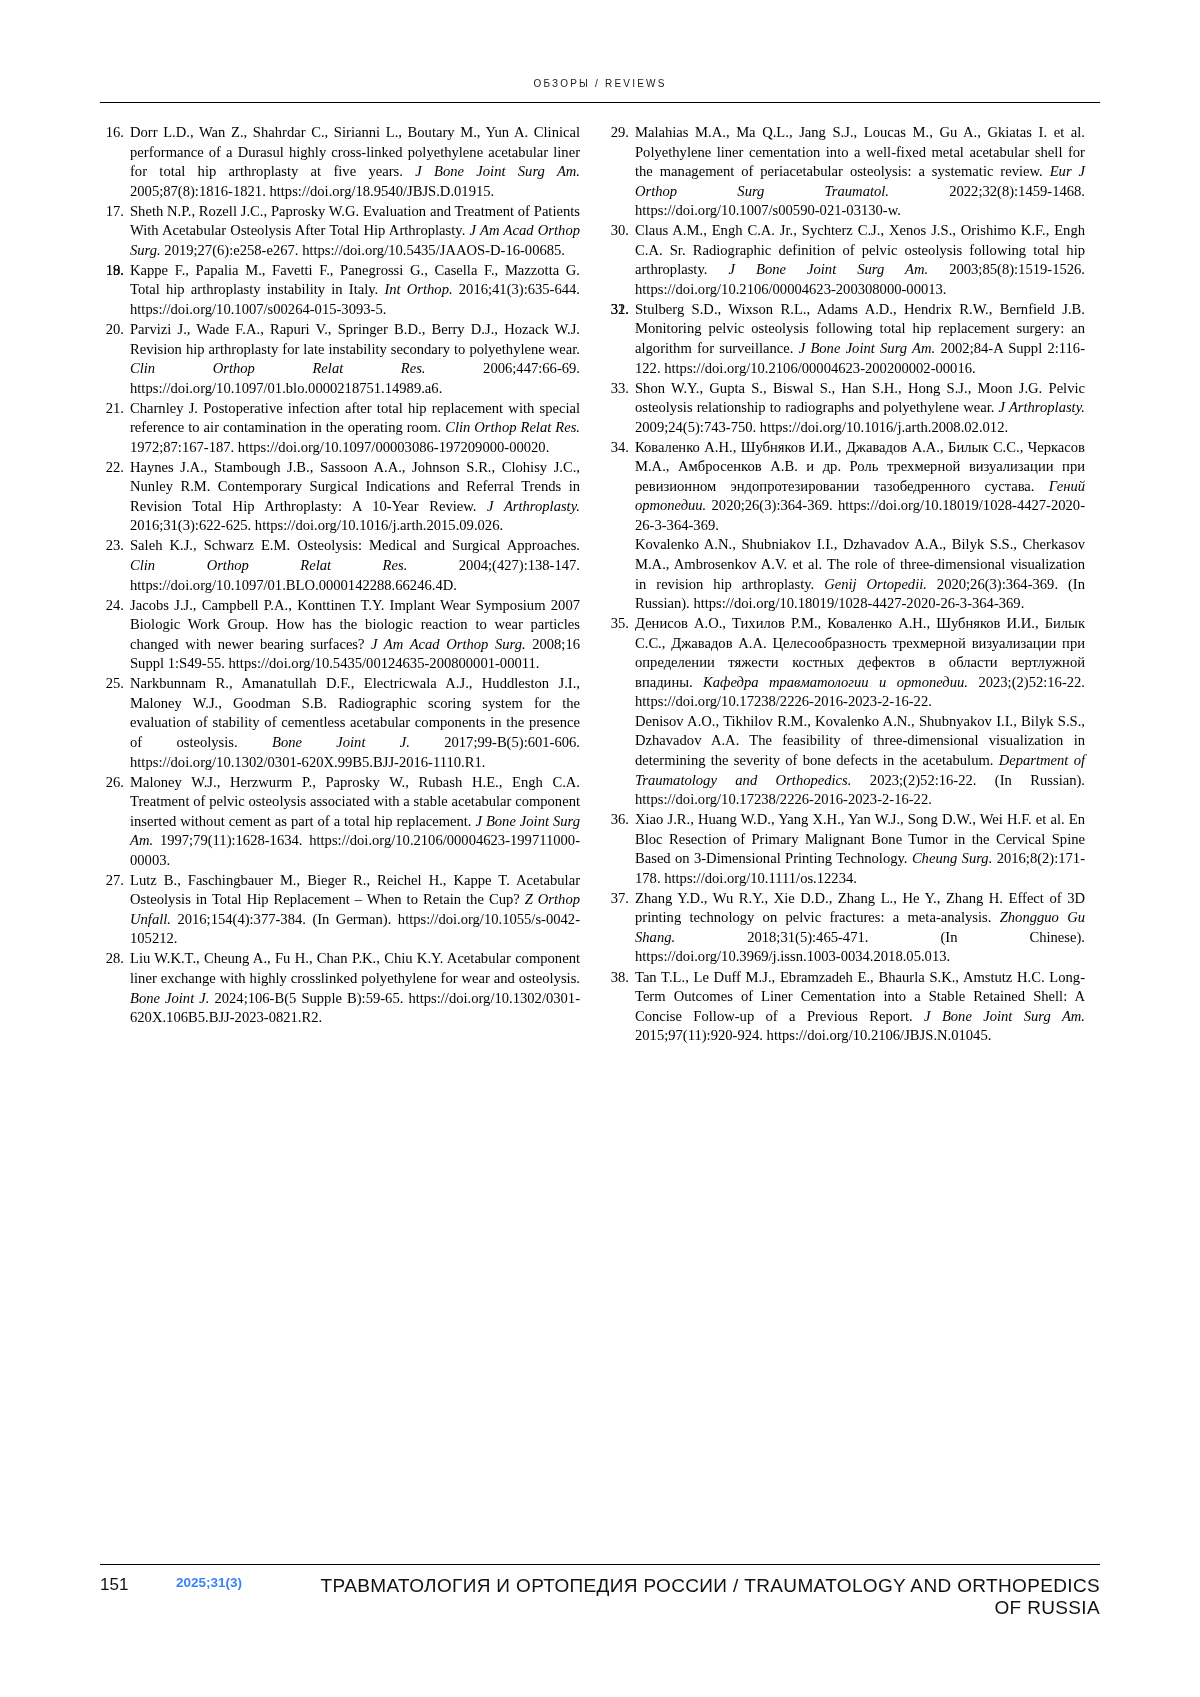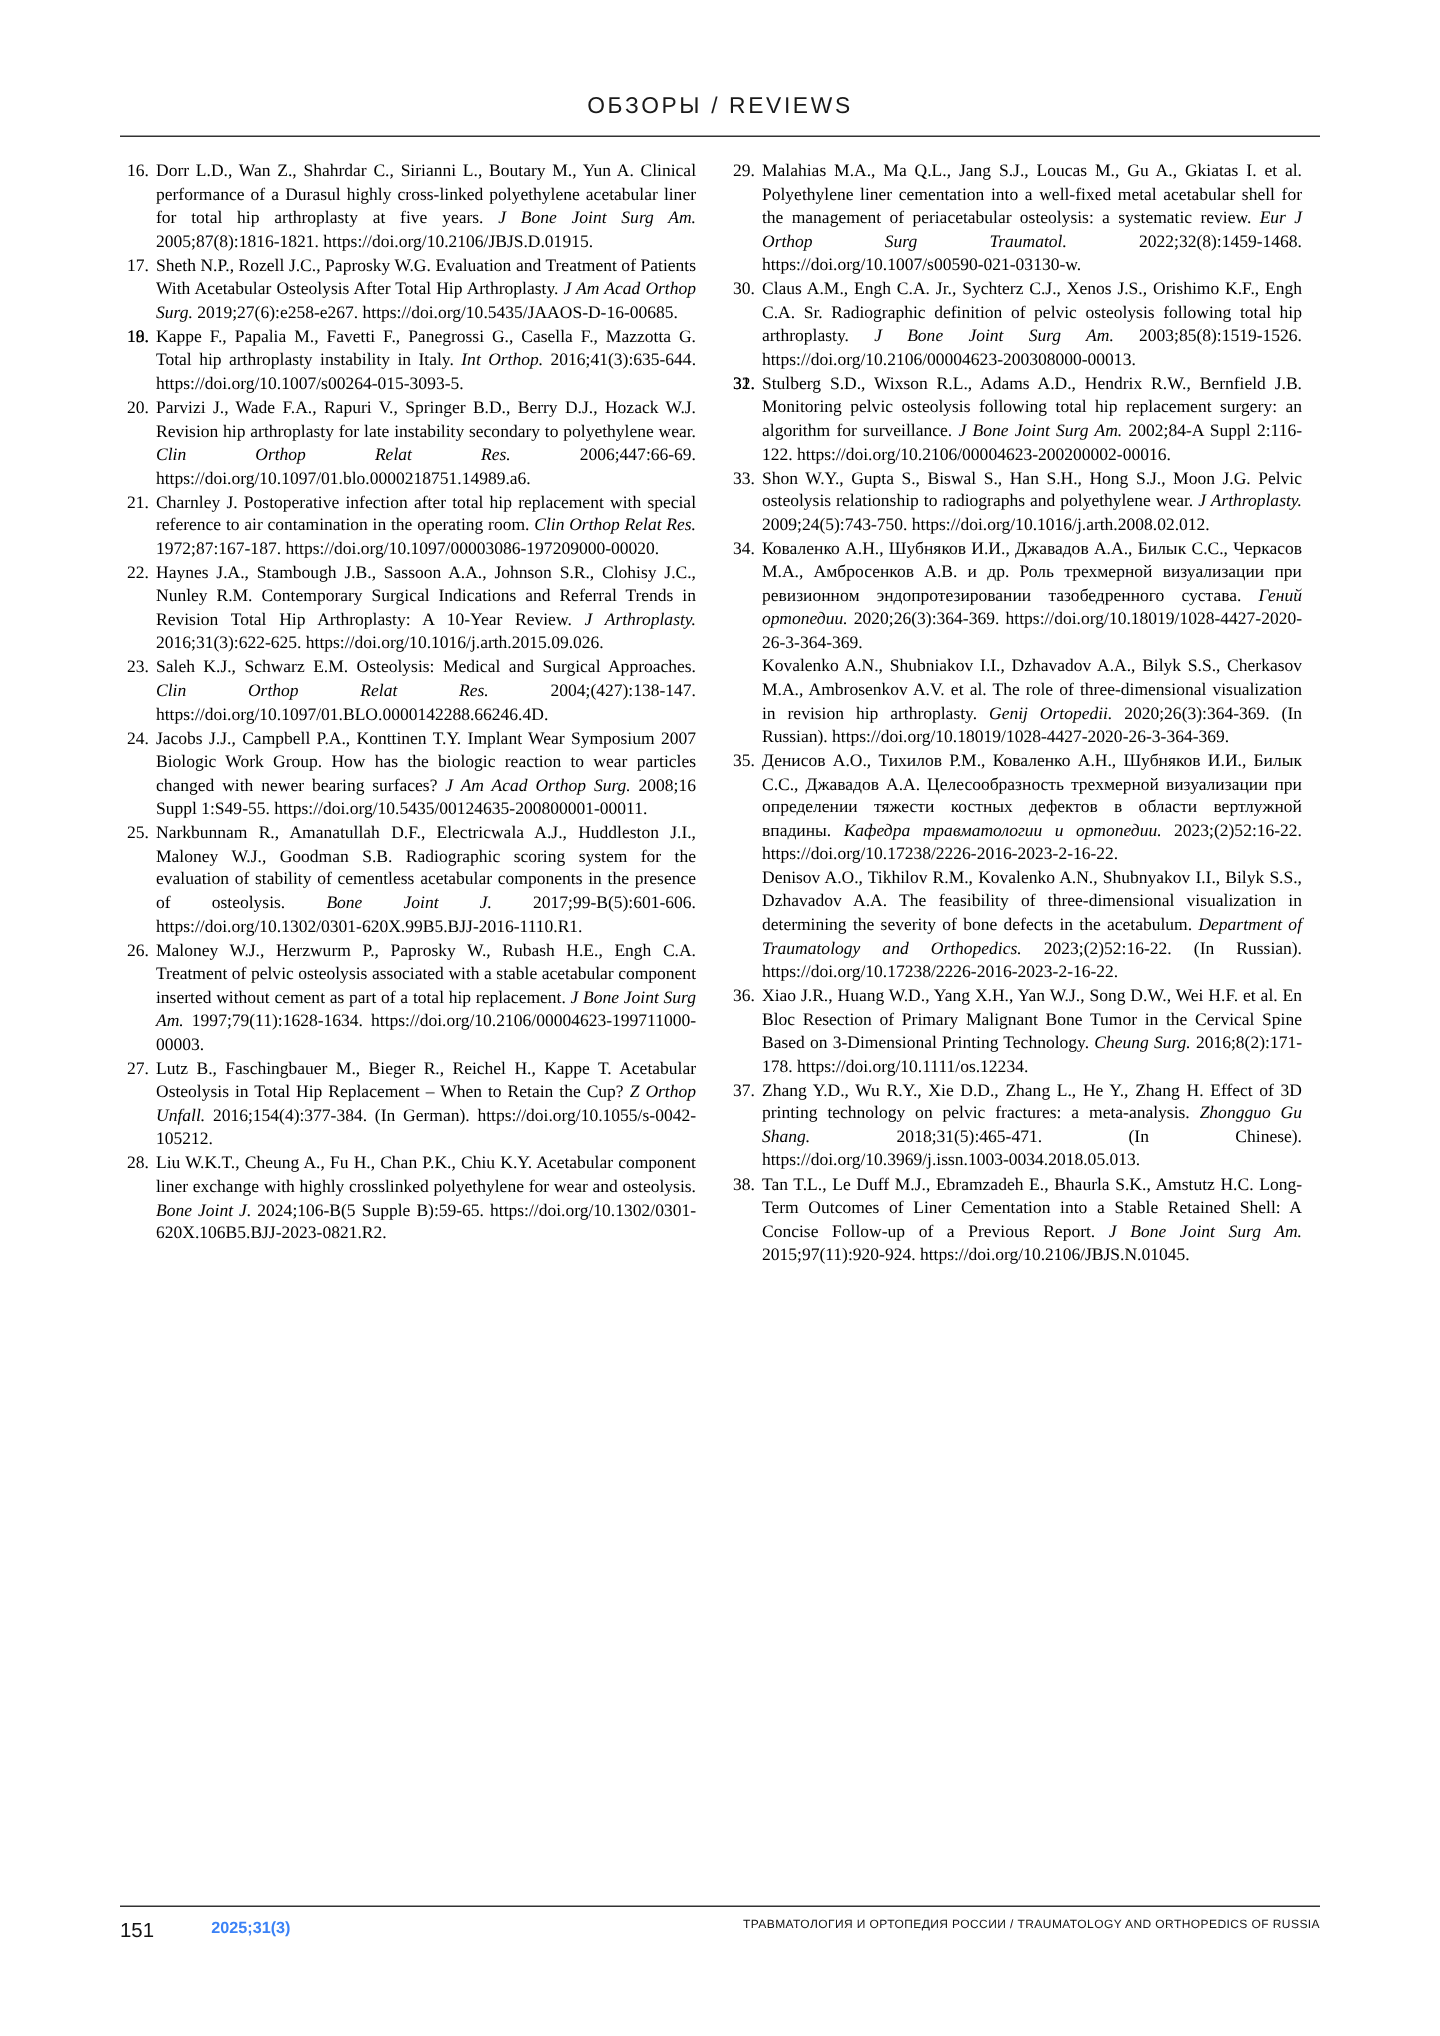--- a/index.html
+++ b/index.html
@@ -17,21 +17,21 @@
   .page {
     position: relative;
     width: 1200px;
     height: 1697px;
     box-sizing: border-box;
     padding: 0 100px;
   }
   .running-head {
     text-align: center;
     font-family: "Liberation Sans", sans-serif;
-    font-size: 19px;
+    font-size: 10px;
     letter-spacing: 2.2px;
     color: #1a1a1a;
     padding-top: 78px;
   }
   .head-rule {
     border-top: 1px solid #000;
     margin-top: 13px;
   }
   .columns {
     display: flex;
@@ -87,37 +87,37 @@
   .vol {
     font-size: 13.5px;
     font-weight: bold;
     width: 130px;
     color: #3b82f6;
     margin-left: 18px;
   }
   .journal {
     flex: 1;
     text-align: right;
-    font-size: 10px;
+    font-size: 19px;
     letter-spacing: 0.35px;
     color: #111;
   }
 </style>
 </head>
 <body>
 
 <div class="page">
 
   <div class="running-head">ОБЗОРЫ / REVIEWS</div>
   <div class="head-rule"></div>
 
   <div class="columns">
     <div class="col">
       <ol class="reflist" id="left-list">
-          <li><span class="num">16.</span><span><span>Dorr L.D., Wan Z., Shahrdar C., Sirianni L., Boutary M., Yun A. Clinical performance of a Durasul highly cross-linked polyethylene acetabular liner for total hip arthroplasty at five years. </span><span class="it">J Bone Joint Surg Am.</span><span> 2005;87(8):1816-1821. https://doi.org/10.2106/JBJS.D.01915.</span></span></li>
+          <li><span class="num">16.</span><span><span>Dorr L.D., Wan Z., Shahrdar C., Sirianni L., Boutary M., Yun A. Clinical performance of a Durasul highly cross-linked polyethylene acetabular liner for total hip arthroplasty at five years. </span><span class="it">J Bone Joint Surg Am.</span><span> 2005;87(8):1816-1821. https://doi.org/18.9540/JBJS.D.01915.</span></span></li>
           <li><span class="num">17.</span><span><span>Sheth N.P., Rozell J.C., Paprosky W.G. Evaluation and Treatment of Patients With Acetabular Osteolysis After Total Hip Arthroplasty. </span><span class="it">J Am Acad Orthop Surg.</span><span> 2019;27(6):e258-e267. https://doi.org/10.5435/JAAOS-D-16-00685.</span></span></li>
           <li><span class="num">18.</span></li>
           <li><span class="num">19.</span><span><span>Kappe F., Papalia M., Favetti F., Panegrossi G., Casella F., Mazzotta G. Total hip arthroplasty instability in Italy. </span><span class="it">Int Orthop.</span><span> 2016;41(3):635-644. https://doi.org/10.1007/s00264-015-3093-5.</span></span></li>
           <li><span class="num">20.</span><span><span>Parvizi J., Wade F.A., Rapuri V., Springer B.D., Berry D.J., Hozack W.J. Revision hip arthroplasty for late instability secondary to polyethylene wear. </span><span class="it">Clin Orthop Relat Res.</span><span> 2006;447:66-69. https://doi.org/10.1097/01.blo.0000218751.14989.a6.</span></span></li>
           <li><span class="num">21.</span><span><span>Charnley J. Postoperative infection after total hip replacement with special reference to air contamination in the operating room. </span><span class="it">Clin Orthop Relat Res.</span><span> 1972;87:167-187. https://doi.org/10.1097/00003086-197209000-00020.</span></span></li>
           <li><span class="num">22.</span><span><span>Haynes J.A., Stambough J.B., Sassoon A.A., Johnson S.R., Clohisy J.C., Nunley R.M. Contemporary Surgical Indications and Referral Trends in Revision Total Hip Arthroplasty: A 10-Year Review. </span><span class="it">J Arthroplasty.</span><span> 2016;31(3):622-625. https://doi.org/10.1016/j.arth.2015.09.026.</span></span></li>
           <li><span class="num">23.</span><span><span>Saleh K.J., Schwarz E.M. Osteolysis: Medical and Surgical Approaches. </span><span class="it">Clin Orthop Relat Res.</span><span> 2004;(427):138-147. https://doi.org/10.1097/01.BLO.0000142288.66246.4D.</span></span></li>
           <li><span class="num">24.</span><span><span>Jacobs J.J., Campbell P.A., Konttinen T.Y. Implant Wear Symposium 2007 Biologic Work Group. How has the biologic reaction to wear particles changed with newer bearing surfaces? </span><span class="it">J Am Acad Orthop Surg.</span><span> 2008;16 Suppl 1:S49-55. https://doi.org/10.5435/00124635-200800001-00011.</span></span></li>
           <li><span class="num">25.</span><span><span>Narkbunnam R., Amanatullah D.F., Electricwala A.J., Huddleston J.I., Maloney W.J., Goodman S.B. Radiographic scoring system for the evaluation of stability of cementless acetabular components in the presence of osteolysis. </span><span class="it">Bone Joint J.</span><span> 2017;99-B(5):601-606. https://doi.org/10.1302/0301-620X.99B5.BJJ-2016-1110.R1.</span></span></li>
           <li><span class="num">26.</span><span><span>Maloney W.J., Herzwurm P., Paprosky W., Rubash H.E., Engh C.A. Treatment of pelvic osteolysis associated with a stable acetabular component inserted without cement as part of a total hip replacement. </span><span class="it">J Bone Joint Surg Am.</span><span> 1997;79(11):1628-1634. https://doi.org/10.2106/00004623-199711000-00003.</span></span></li>

